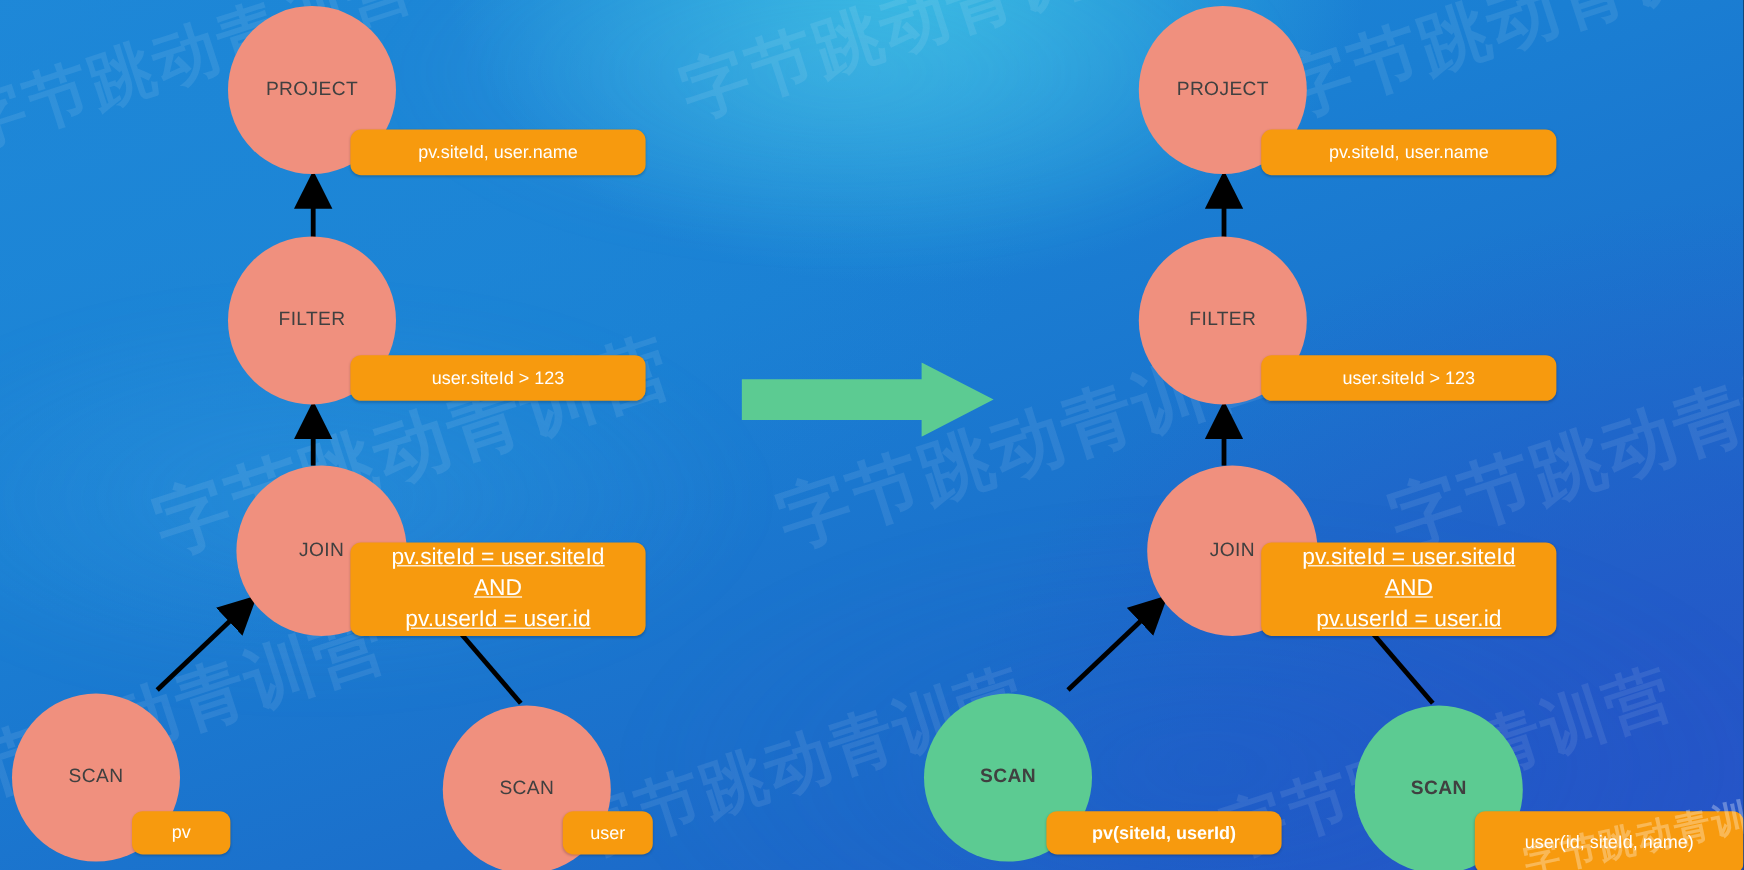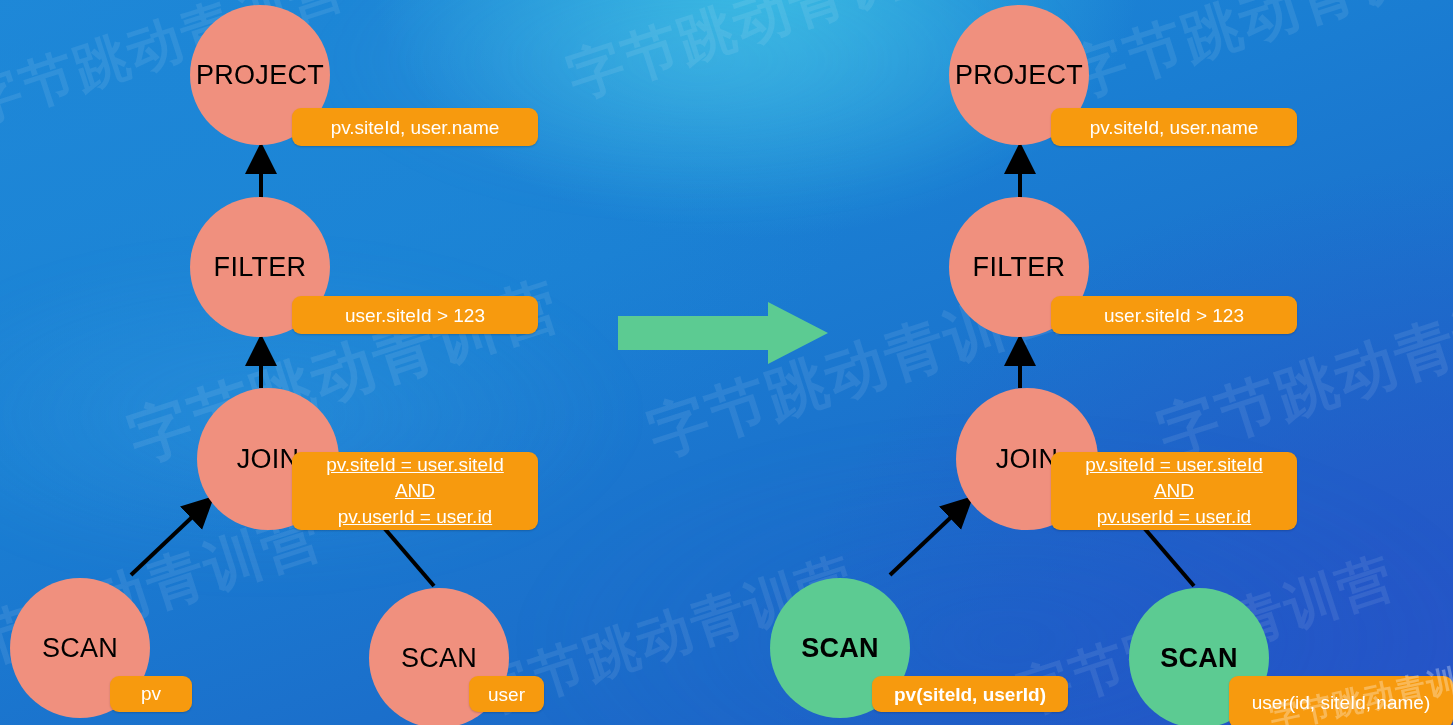--- a/index.html
+++ b/index.html
@@ -46,37 +46,37 @@
   }
 
   svg.edges { position: absolute; left: 0; top: 0; width: 1453px; height: 725px; pointer-events: none; }
 
   .node {
     position: absolute;
     border-radius: 50%;
     display: flex;
     align-items: center;
     justify-content: center;
-    color: #000000;
-    font-size: 27px;
+    color: #404040;
+    font-size: 16px;
     letter-spacing: 0.3px;
   }
   .node.salmon { background: #f0907e; }
   .node.green  { background: #5ccb92; font-weight: bold; }
 
   .tag {
     position: absolute;
     background: #f79a0e;
     color: #ffffff;
     border-radius: 9px;
     display: flex;
     align-items: center;
     justify-content: center;
     text-align: center;
-    font-size: 19px;
+    font-size: 15px;
     line-height: 25px;
     padding: 6px 14px;
     box-sizing: border-box;
     white-space: pre-line;
     box-shadow: 0 1px 2px rgba(0,0,0,0.18);
   }
   .tag.multi { font-size: 19px; line-height: 26px; text-decoration: underline; }
 
   .arrow-transform { position: absolute; }
 </style>

